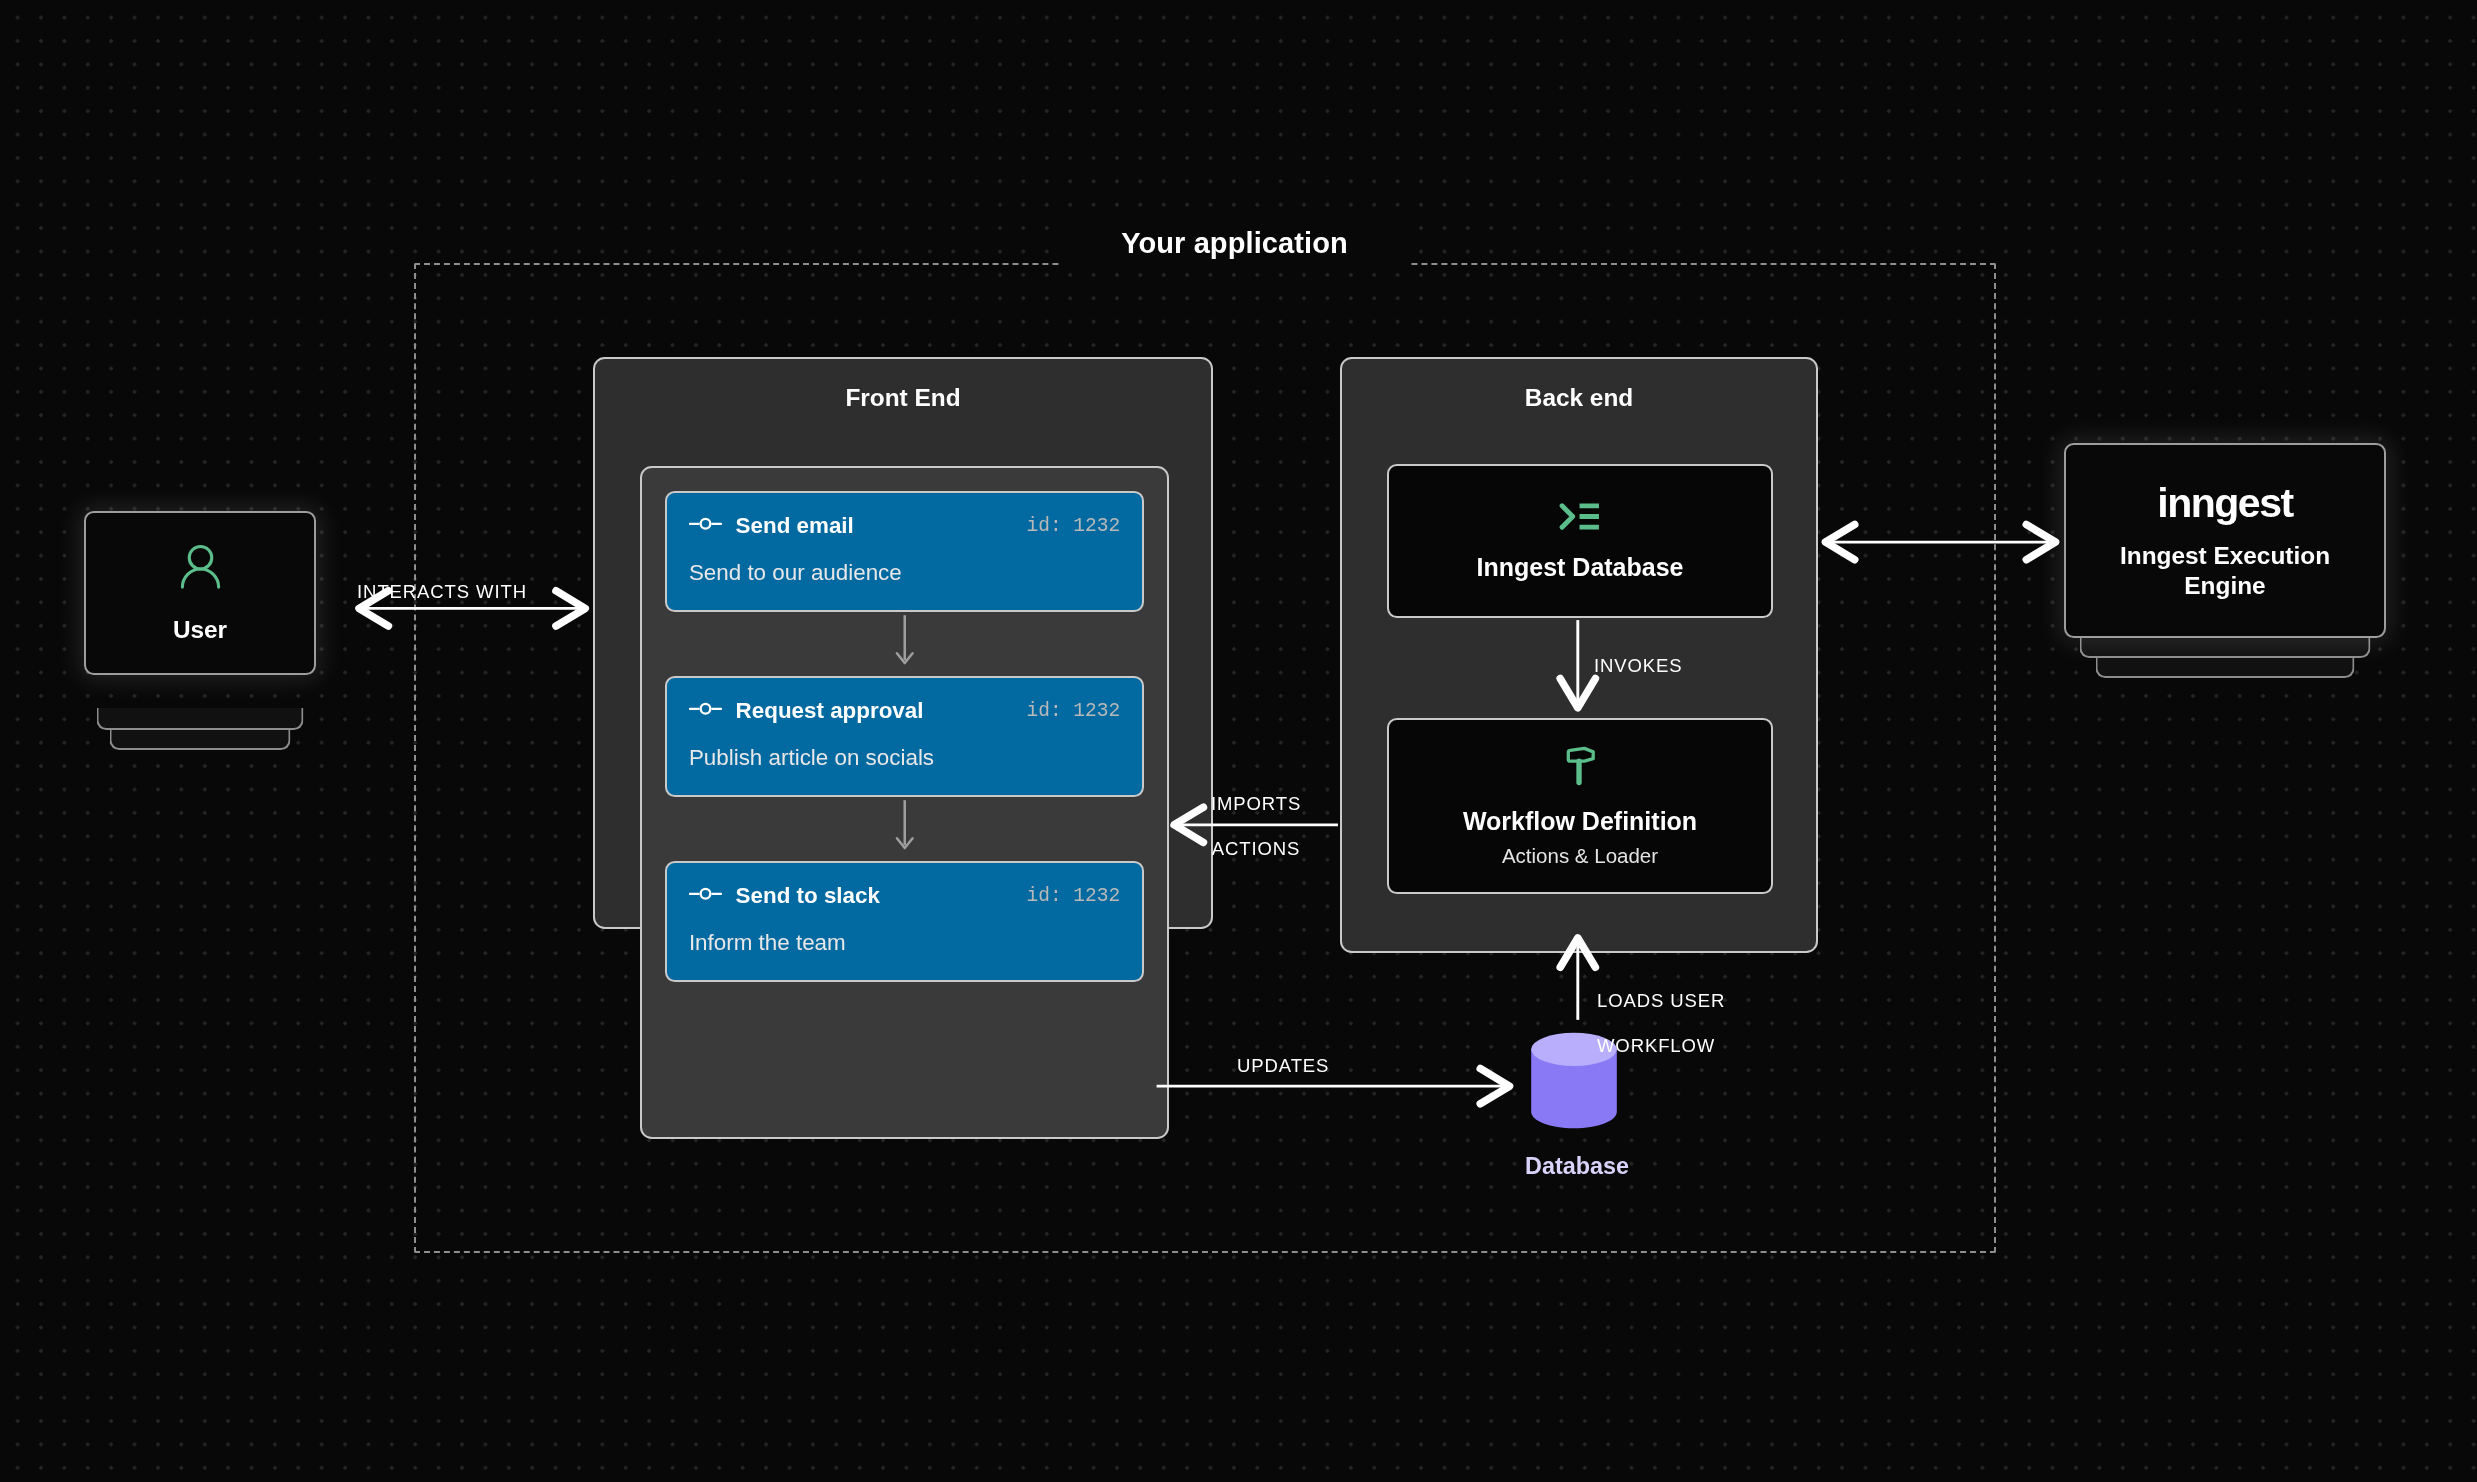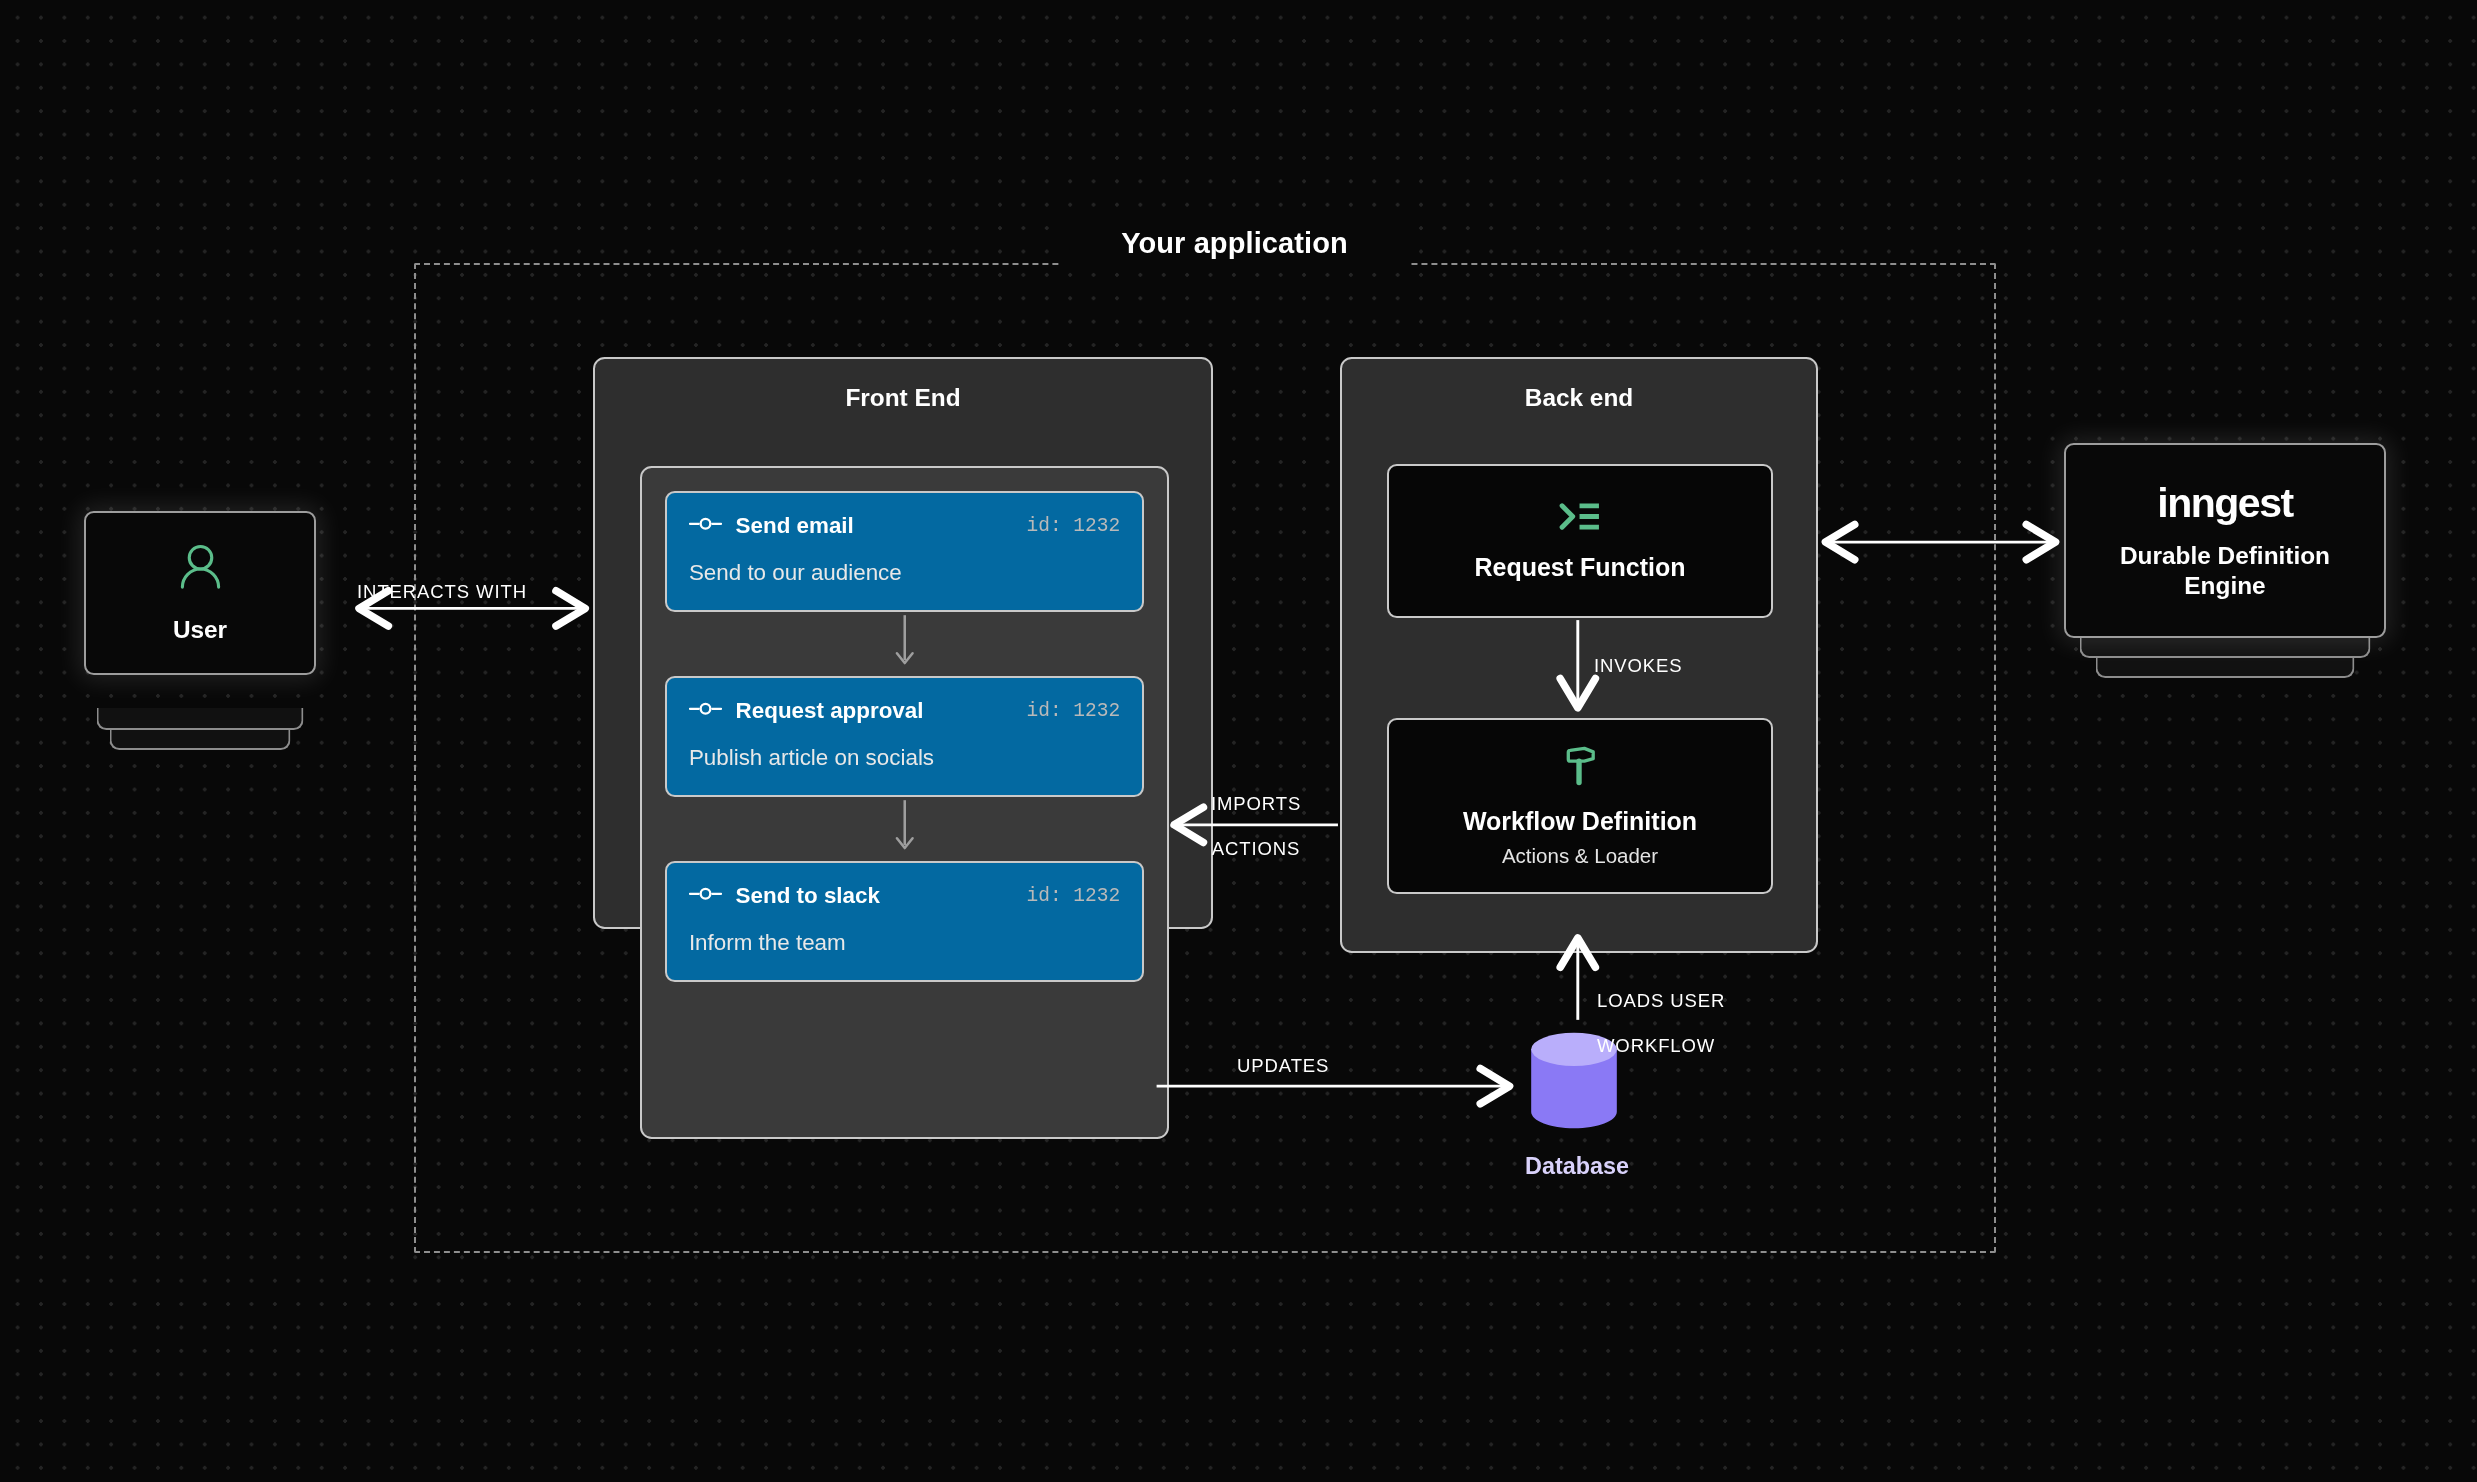--- a/index.html
+++ b/index.html
@@ -250,21 +250,21 @@
   <div class="panel" id="backend">
     <div class="panel-title">Back end</div>
 
     <div class="be-box" id="be-func">
       <span>
         <svg width="45" height="33" viewBox="0 0 46 34" fill="none">
           <path d="M4 6l11 11L4 28" stroke="#5bbd8a" stroke-width="5" stroke-linecap="round" stroke-linejoin="round"></path>
           <path d="M22 6h20M22 17h20M22 28h20" stroke="#5bbd8a" stroke-width="5" stroke-linecap="butt"></path>
         </svg>
       </span>
-      <div class="be-title">Request Function</div>
+      <div class="be-title">Inngest Database</div>
     </div>
 
     <div class="be-box" id="be-def">
       <span>
         <svg width="41" height="43" viewBox="0 0 42 44" fill="none">
           <path d="M10.5 6.5L25 4.5l9 3.5v7l-9 2.5H10.5a2 2 0 0 1-2-2V8.5a2 2 0 0 1 2-2z" stroke="#5bbd8a" stroke-width="3.4" stroke-linejoin="round"></path>
           <path d="M19.5 17.5v22" stroke="#5bbd8a" stroke-width="5.5" stroke-linecap="round"></path>
         </svg>
       </span>
       <div class="be-title">Workflow Definition</div>
@@ -320,20 +320,20 @@
   </div>
 
   <div class="edge-label" style="left:1237px; top:1055px; width:156px; text-align:left;">UPDATES</div>
 
   <div class="stack" id="inngest-node">
     <div class="stack-l2"></div>
     <div class="stack-l1"></div>
     <div class="stack-main">
       <div class="inngest-wordmark">inngest</div>
       <div class="inngest-sub">
-        <span>Durable Definition</span><br>
+        <span>Inngest Execution</span><br>
         <span>Engine</span>
       </div>
     </div>
   </div>
 
 </div>
 
 
 </body></html>

